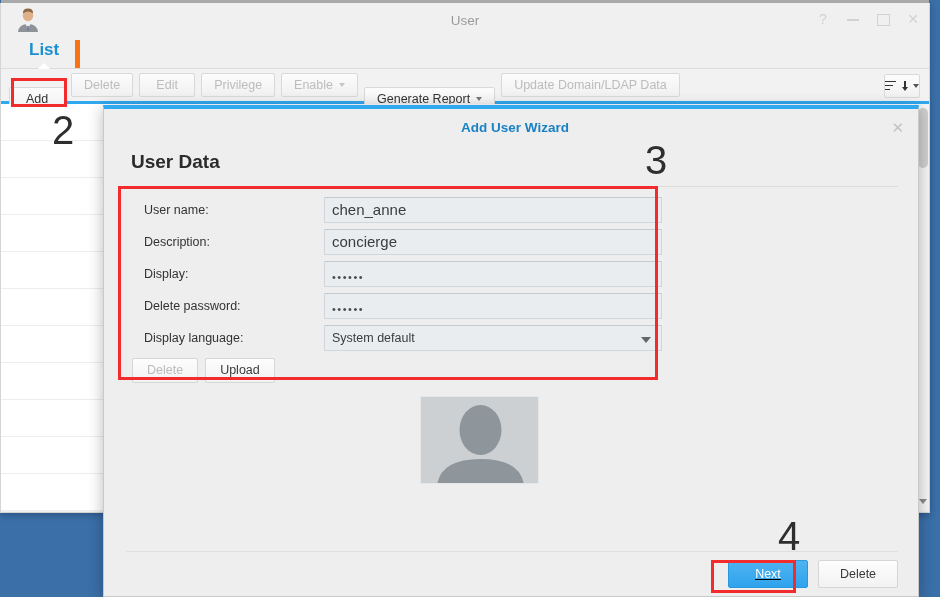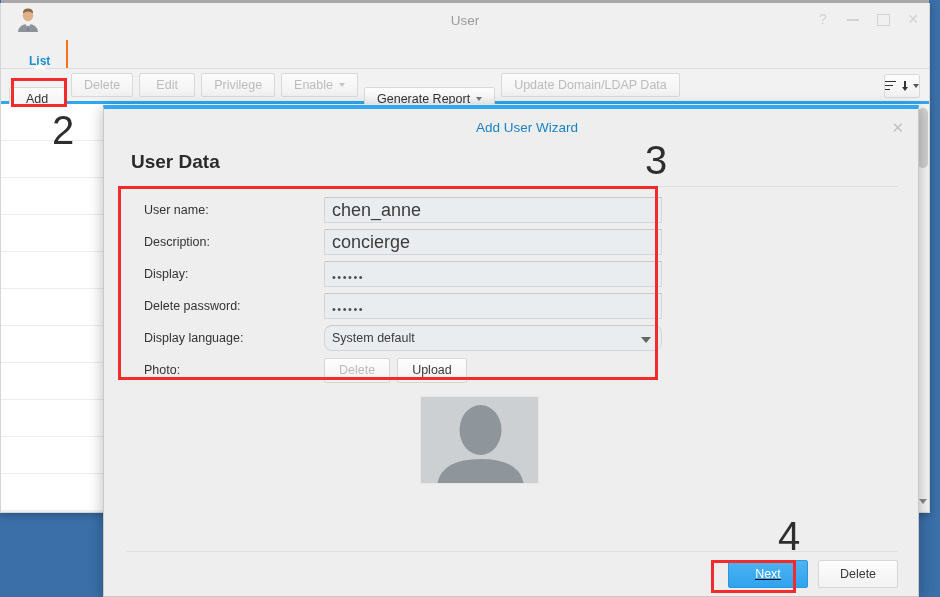--- a/index.html
+++ b/index.html
@@ -62,24 +62,24 @@
   
   .tabstrip {
     position: relative; height: 29px;
     background: #f0f0f0;
     border-bottom: 1px solid #dcdcdc;
     display: flex; align-items: stretch;
     padding-left: 12px;
   }
   .tab {
     position: relative;
-    display: flex; align-items: flex-end;
+    display: flex; align-items: flex-start;
     padding: 0 16px;
-    font-size: 12px; color: #555;
-    border-right: 2px solid #f97316;
+    font-size: 17px; color: #555;
+    border-right: 5px solid #f97316;
     cursor: default;
   }
   .tab.active { color: #1a8fd1; font-weight: bold; }
   .tab.active::after {
     content: ""; position: absolute;
     left: 50%; bottom: -1px; margin-left: -6px;
     width: 0; height: 0;
     border-left: 6px solid transparent;
     border-right: 6px solid transparent;
     border-bottom: 6px solid #ffffff;
@@ -183,23 +183,23 @@
     position: absolute;
     left: 103px; top: 105px;
     width: 816px; height: 492px;
     background: #eeeeee;
     border: 1px solid #c9c9c9;
     border-top: 4px solid #30a8f0;
     box-shadow: 0 3px 14px rgba(0,0,0,.28);
     z-index: 40;
   }
   .modal-title {
-    position: absolute; left: 16px; top: 11px; width: 100%;
+    position: absolute; left: 4px; top: 11px; width: 100%;
     text-align: center;
-    font-size: 13.5px; font-weight: normal; color: #1a82c4;
+    font-size: 13.5px; font-weight: bold; color: #1a82c4;
   }
   .modal-close {
     position: absolute; right: 14px; top: 11px;
     font-size: 15px; color: #c2c2c2; cursor: default;
     line-height: 1;
   }
   .modal-heading {
     position: absolute; left: 27px; top: 42px;
     font-size: 19px; font-weight: bold; color: #2b2b2b;
   }
@@ -223,33 +223,33 @@
     font-size: 12.5px; color: #333;
     padding-left: 12px;
   }
   .fctl { flex: 1; position: relative; }
   .finput {
     width: 338px; height: 26px;
     background: #e9edf0;
     border: 1px solid #d2d6da;
     border-top-color: #c4c9cd;
     border-radius: 1px;
-    font-size: 18px; color: #3c3c3c;
+    font-size: 15px; color: #3c3c3c;
     padding: 0 7px;
     line-height: 24px;
     display: block;
     white-space: nowrap; overflow: hidden;
   }
   .finput.pw { letter-spacing: 1.5px; font-size: 11px; color: #4a4a4a; padding-top: 3px; }
   .fselect {
     width: 338px; height: 26px;
     background: #e9edf0;
     border: 1px solid #d2d6da;
     border-top-color: #c4c9cd;
-    border-radius: 8px;
+    border-radius: 1px;
     font-size: 12.5px; color: #3c3c3c;
     padding: 0 7px; line-height: 24px;
     position: relative;
   }
   .fselect .dd {
     position: absolute; right: 10px; top: 11px;
     width:0;height:0;border-left:5px solid transparent;border-right:5px solid transparent;border-top:6px solid #666;
   }
   .photo-btns { display: flex; gap: 7px; }
   .pbtn {
@@ -443,21 +443,20 @@
         <div class="flabel">Display language:</div>
         <div class="fctl">
           <div class="fselect">
             <span>System default</span>
             <span class="dd"></span>
           </div>
         </div>
       </div>
 
       <div class="frow">
-        <div class="flabel">Photo:</div>
         <div class="fctl">
           <div class="photo-btns">
             <div class="pbtn disabled">
               <span>Delete</span>
             </div>
             <div class="pbtn enabled">
               <span>Upload</span>
             </div>
           </div>
         </div>

